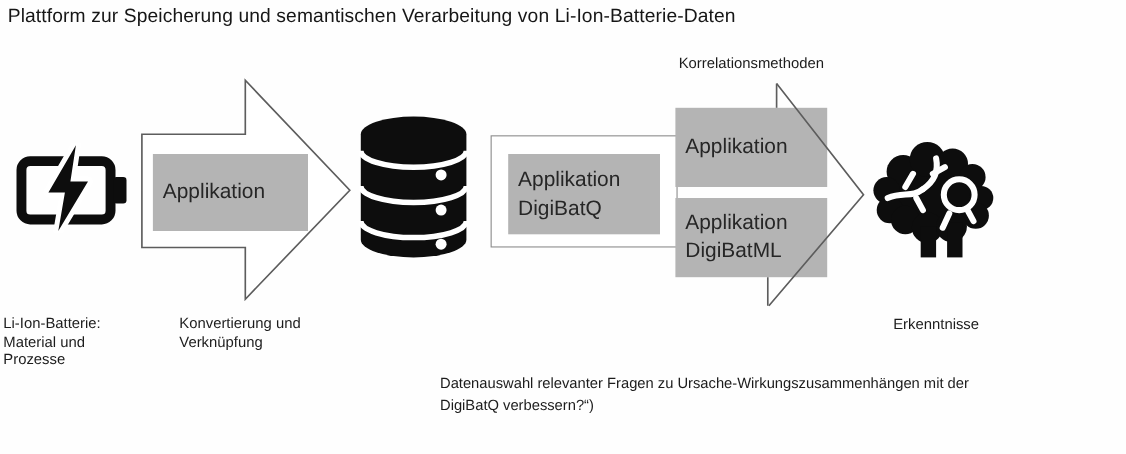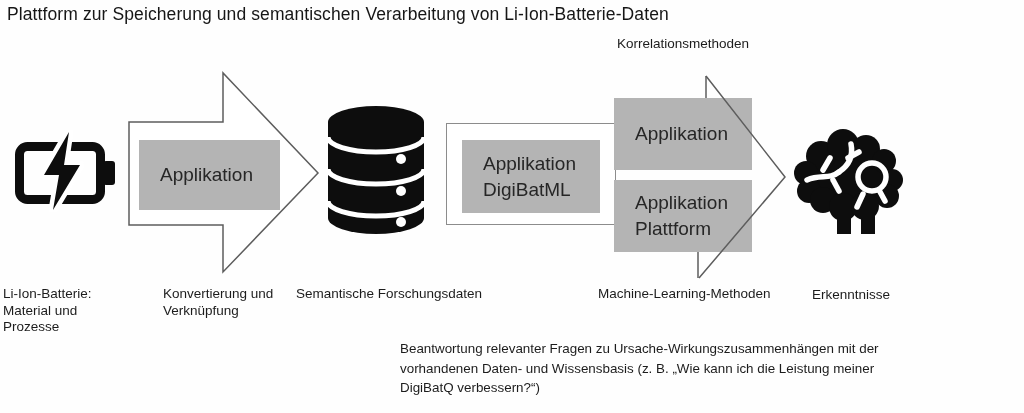--- a/index.html
+++ b/index.html
@@ -11,21 +11,21 @@
     position:absolute;left:7px;top:4px;font-size:17.5px;font-weight:400;
     color:#161616;letter-spacing:0.1px;white-space:nowrap;z-index:6;
   }
   .lbl{
     position:absolute;font-size:13.5px;line-height:16.5px;color:#1c1c1c;
     white-space:nowrap;z-index:6;
   }
   .gbox{
     position:absolute;background:#b4b4b4;box-sizing:border-box;
     display:flex;flex-direction:column;justify-content:center;
-    padding-left:21px;font-size:19px;line-height:26px;color:#262626;z-index:4;
+    padding-left:9px;font-size:19px;line-height:26px;color:#262626;z-index:4;
   }
   .qrect{
     position:absolute;left:446px;top:123px;width:170px;height:102px;
     background:#fff;border:1.2px solid #8c8c8c;box-sizing:border-box;z-index:2;
   }
   .layer-under{position:absolute;left:0;top:0;z-index:1;pointer-events:none;}
   .layer-over{position:absolute;left:0;top:0;z-index:5;pointer-events:none;}
   .icon{position:absolute;z-index:3;}
   .qa{
     position:absolute;left:400px;top:339px;font-size:13.4px;line-height:19.5px;
@@ -62,30 +62,30 @@
     <circle cx="75" cy="55" r="5" fill="#ffffff"></circle>
     <circle cx="75" cy="87" r="5" fill="#ffffff"></circle>
     <circle cx="75" cy="118" r="5" fill="#ffffff"></circle>
   </svg>
 
 
   <div class="qrect"></div>
 
   <div class="gbox" style="left:462px;top:140px;width:138px;height:73px">
     <div>Applikation</div>
-    <div>DigiBatML</div>
+    <div>DigiBatQ</div>
   </div>
 
   <div class="gbox" style="left:614px;top:98px;width:138px;height:72px">
     <div>Applikation</div>
   </div>
 
   <div class="gbox" style="left:614px;top:180px;width:138px;height:72px">
     <div>Applikation</div>
-    <div>Plattform</div>
+    <div>DigiBatML</div>
   </div>
 
   <svg class="layer-over" width="1024" height="413">
     <polyline points="706,76 785,177 699,278" fill="none" stroke="#5d5d5d" stroke-width="1.5"></polyline>
     <line x1="706" y1="76" x2="706" y2="98" stroke="#5d5d5d" stroke-width="1.5"></line>
     <line x1="698" y1="252" x2="698" y2="278" stroke="#5d5d5d" stroke-width="1.5"></line>
   </svg>
 
   <svg class="icon" style="left:793px;top:128px" width="112" height="108" viewBox="0 0 112 108">
     <ellipse cx="54" cy="52" rx="44" ry="33" fill="#0d0d0d"></ellipse>
@@ -118,27 +118,24 @@
     <div>Konvertierung und</div>
     <div>Verknüpfung</div>
   </div>
 
   <div class="lbl" style="left:3px;top:286px">
     <div>Li-Ion-Batterie:</div>
     <div>Material und</div>
     <div>Prozesse</div>
   </div>
 
-  <div class="lbl" style="left:296px;top:286px">Semantische Forschungsdaten</div>
 
-  <div class="lbl" style="left:617px;top:36px">Korrelationsmethoden</div>
+  <div class="lbl" style="left:617px;top:50px">Korrelationsmethoden</div>
 
-  <div class="lbl" style="left:598px;top:286px">Machine-Learning-Methoden</div>
 
   <div class="lbl" style="left:812px;top:287px">Erkenntnisse</div>
 
   <div class="qa">
-    <div>Beantwortung relevanter Fragen zu Ursache-Wirkungszusammenhängen mit der</div>
-    <div>vorhandenen Daten- und Wissensbasis (z. B. „Wie kann ich die Leistung meiner</div>
+    <div>Datenauswahl relevanter Fragen zu Ursache-Wirkungszusammenhängen mit der</div>
     <div>DigiBatQ verbessern?“)</div>
   </div>
 
 </div>
 
 </body></html>

